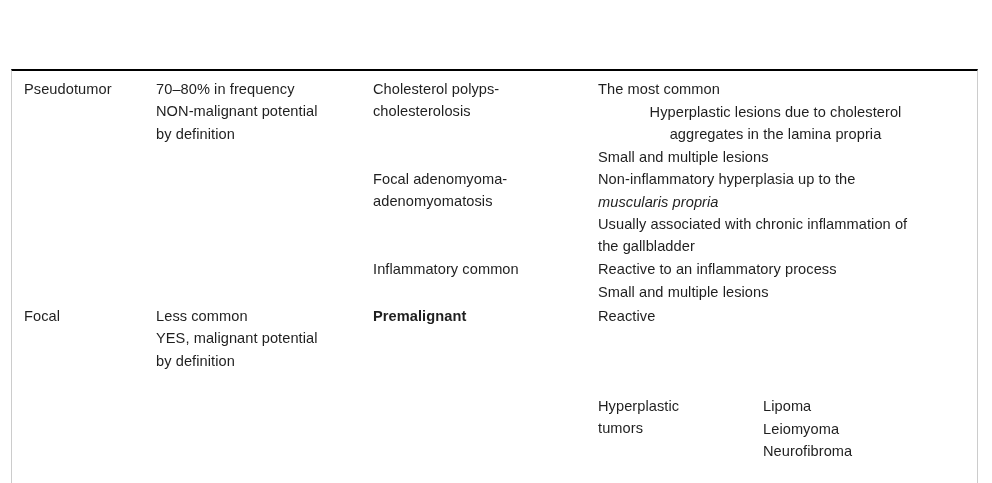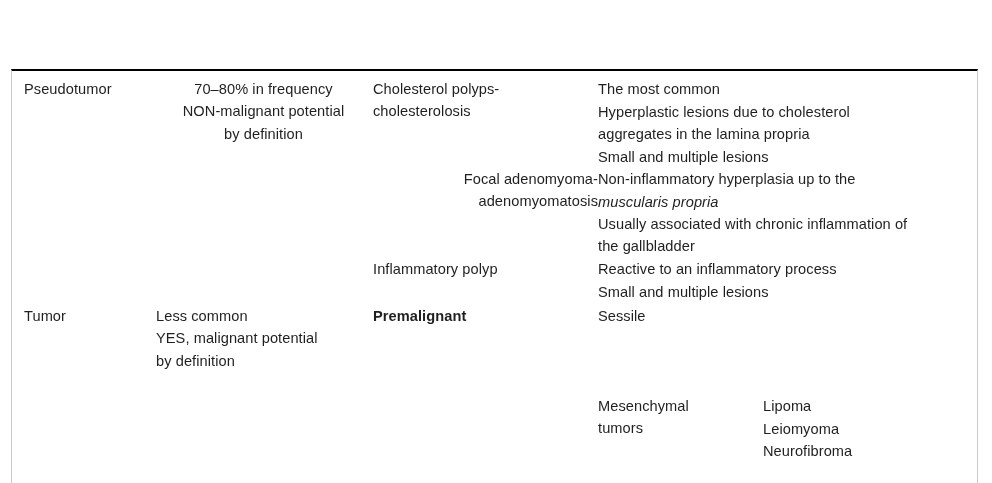--- a/index.html
+++ b/index.html
@@ -49,64 +49,64 @@
 
   .it { font-style: italic; }
 </style>
 </head>
 <body>
 
 <div id="table-wrap">
 
   <div class="cell c1" style="top:7px;">Pseudotumor</div>
 
-  <div class="cell c2" style="top:7px;text-align:center;">70–80% in frequency
+  <div class="cell c2" style="top:7px;">70–80% in frequency
 NON-malignant potential
 by definition</div>
 
   <div class="cell c3" style="top:7px;">Cholesterol polyps-
 cholesterolosis</div>
 
   <div class="cell c4w" style="top:7px;">The most common</div>
 
-  <div class="cell c4w" style="top:29.5px;">Hyperplastic lesions due to cholesterol
+  <div class="cell c4w" style="top:29.5px;text-align:center;">Hyperplastic lesions due to cholesterol
 aggregates in the lamina propria</div>
 
   <div class="cell c4w" style="top:74.5px;">Small and multiple lesions</div>
 
-  <div class="cell c3" style="top:97px;text-align:right;">Focal adenomyoma-
+  <div class="cell c3" style="top:97px;">Focal adenomyoma-
 adenomyomatosis</div>
 
   <div class="cell c4w" style="top:97px;">Non-inflammatory hyperplasia up to the</div>
 
   <div class="cell c4w it" style="top:119.5px;">muscularis propria</div>
 
   <div class="cell c4w" style="top:142px;">Usually associated with chronic inflammation of
 the gallbladder</div>
 
-  <div class="cell c3" style="top:187px;">Inflammatory polyp</div>
+  <div class="cell c3" style="top:187px;">Inflammatory common</div>
 
   <div class="cell c4w" style="top:187px;">Reactive to an inflammatory process</div>
 
   <div class="cell c4w" style="top:209.5px;">Small and multiple lesions</div>
 
-  <div class="cell c1" style="top:234px;">Tumor</div>
+  <div class="cell c1" style="top:234px;">Focal</div>
 
   <div class="cell c2" style="top:234px;">Less common
 YES, malignant potential
 by definition</div>
 
   <div class="cell c3" style="top:234px;font-weight:bold;">Premalignant</div>
 
-  <div class="cell c4" style="top:234px;">Sessile</div>
+  <div class="cell c4" style="top:234px;">Reactive</div>
 
 
 
 
-  <div class="cell c4" style="top:324px;">Mesenchymal
+  <div class="cell c4" style="top:324px;">Hyperplastic
 tumors</div>
 
   <div class="cell c5" style="top:346.5px;">Leiomyoma</div>
 
   <div class="cell c5" style="top:324px;">Lipoma</div>
 
   <div class="cell c5" style="top:369px;">Neurofibroma</div>
 
 
   <div class="cell c3" style="top:414px;">Malignant</div>

